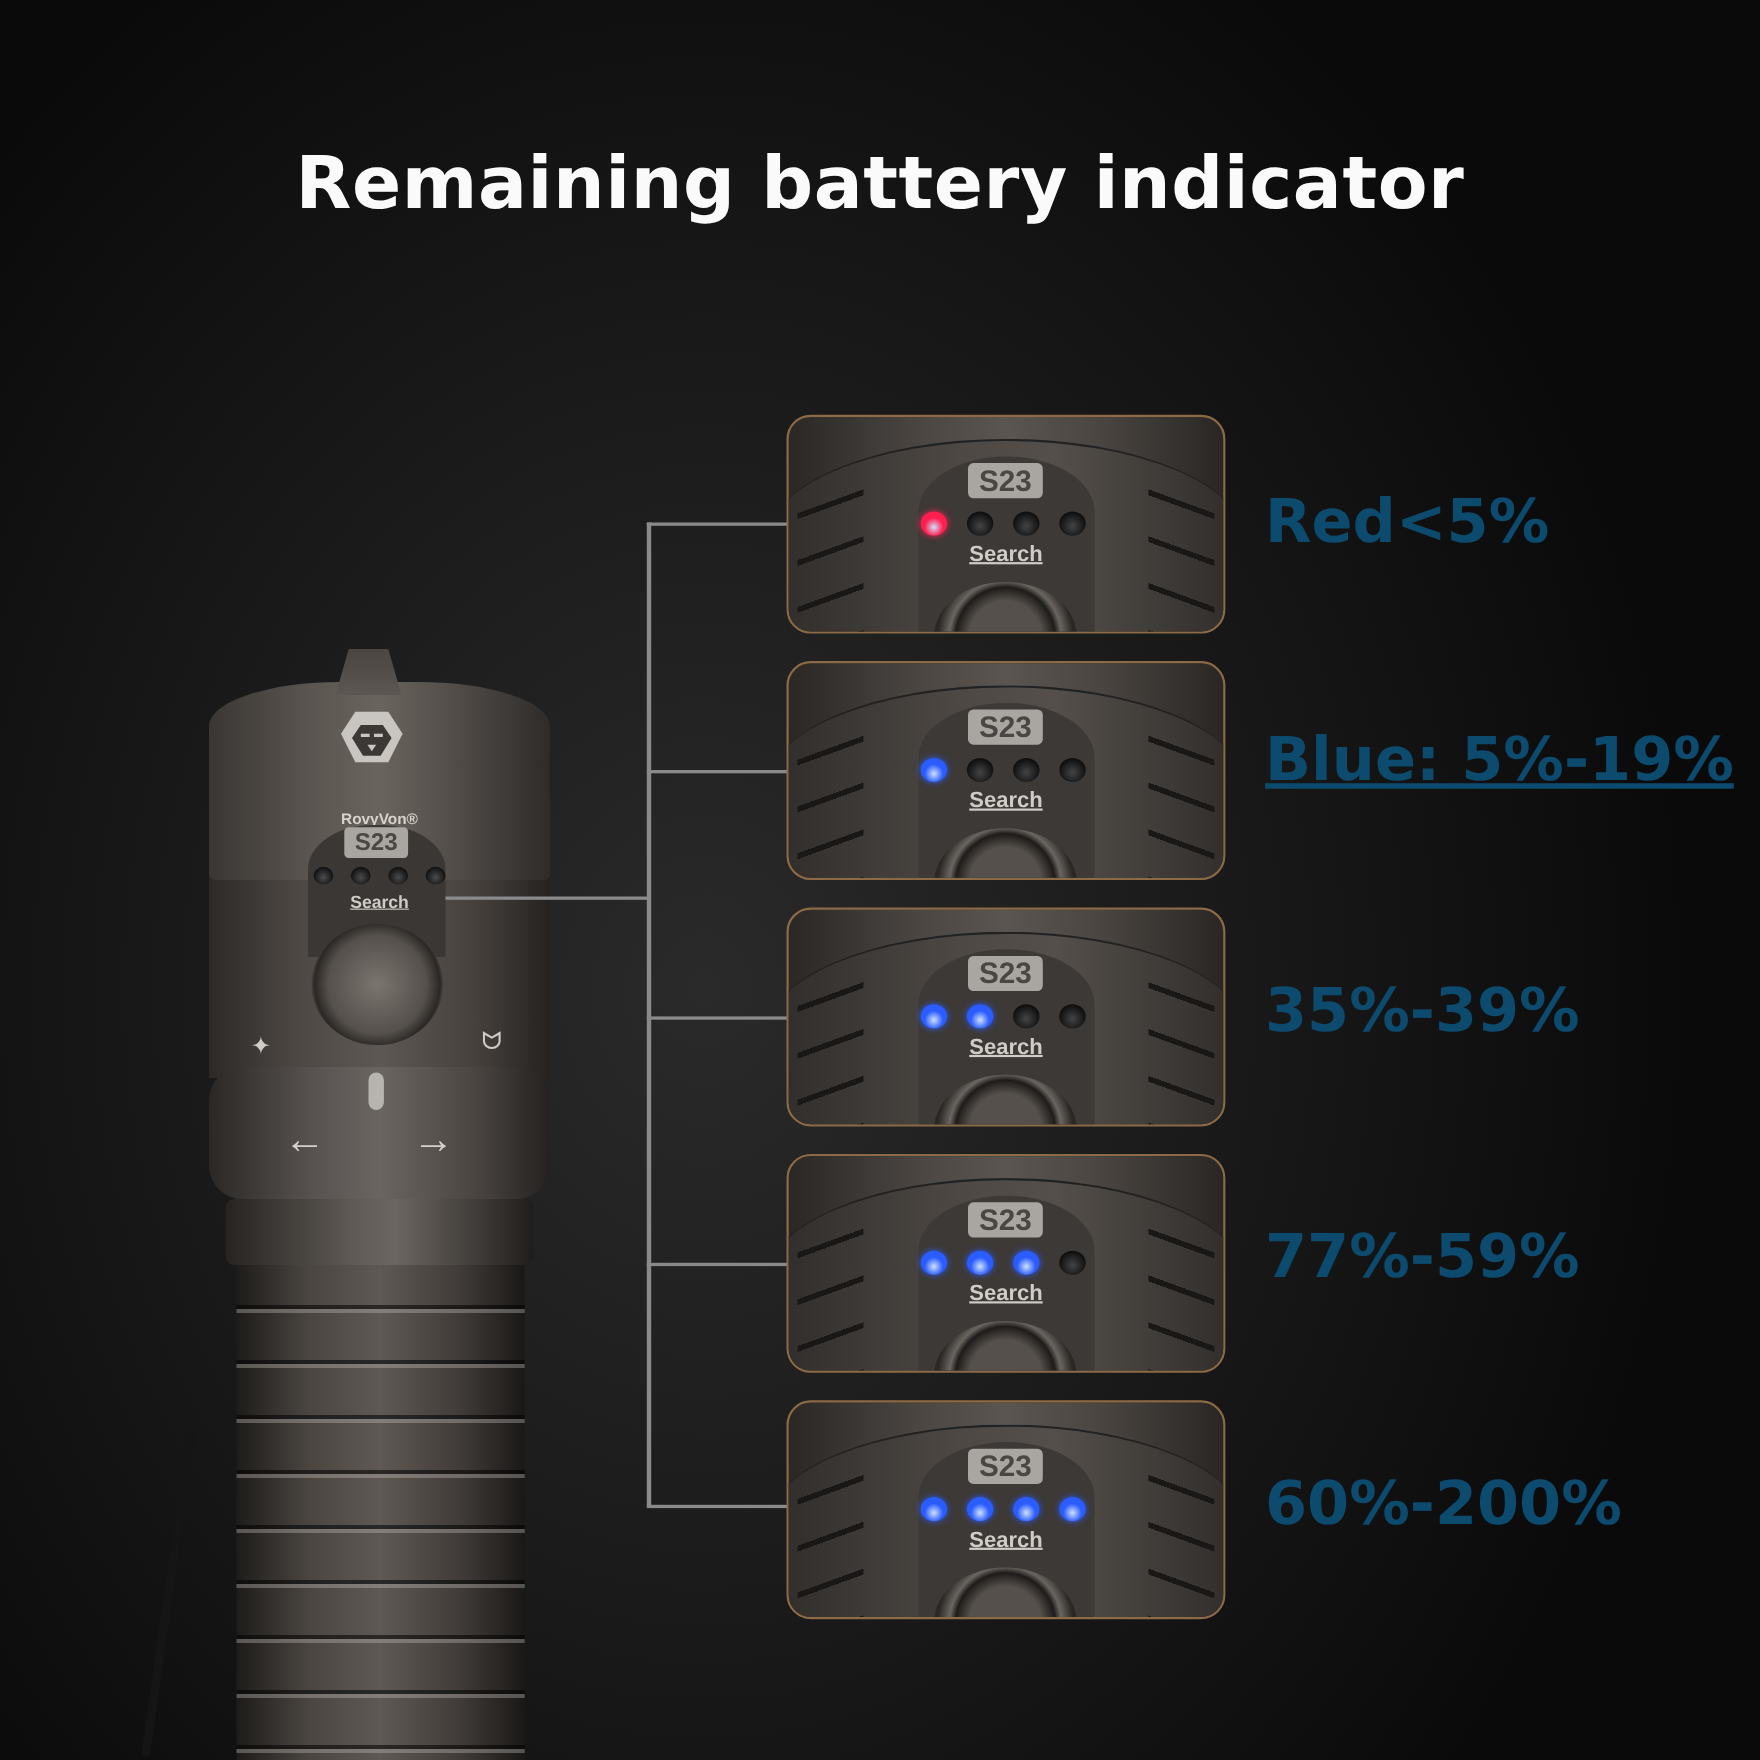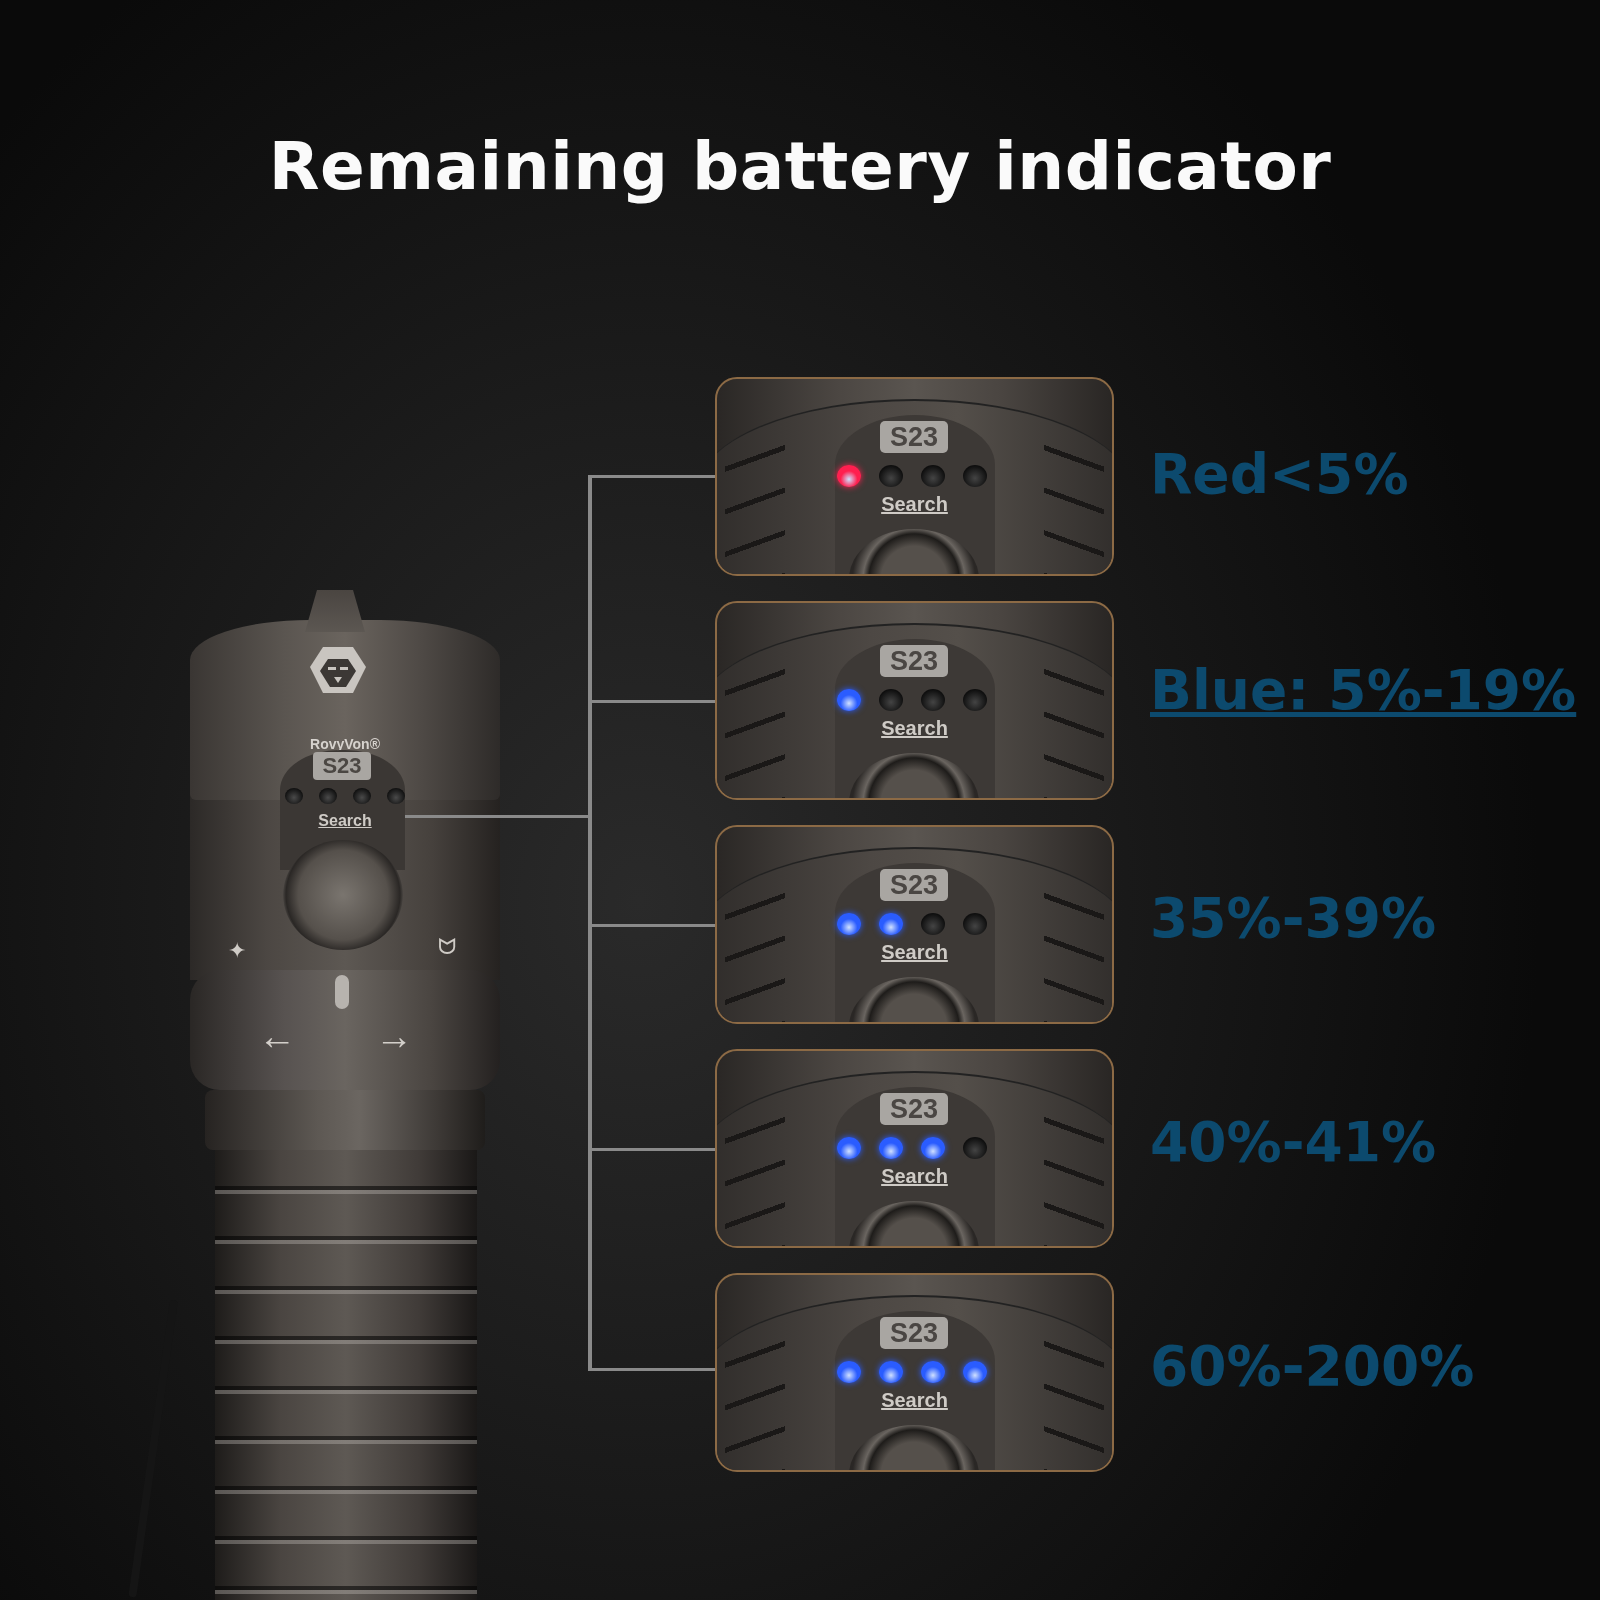--- a/index.html
+++ b/index.html
@@ -172,21 +172,21 @@
       <div class="cmodel">S23</div>
       <div class="cleds">
         <div class="cled" style="background:radial-gradient(circle at 50% 65%,#cfe0ff 0%,#2a5cff 45%,#2a5cff 70%);box-shadow:0 0 6px #2a5cff;"></div>
         <div class="cled" style="background:radial-gradient(circle at 50% 65%,#cfe0ff 0%,#2a5cff 45%,#2a5cff 70%);box-shadow:0 0 6px #2a5cff;"></div>
         <div class="cled" style="background:radial-gradient(circle at 50% 65%,#cfe0ff 0%,#2a5cff 45%,#2a5cff 70%);box-shadow:0 0 6px #2a5cff;"></div>
         <div class="cled" style="background:radial-gradient(circle at 50% 60%,#444,#0e0e0e 70%);"></div>
       </div>
       <div class="csearch">Search</div>
       <div class="cbtn"></div>
     </div>
-    <div class="label" style="top: 1110px;">40%-41%</div>
+    <div class="label" style="top: 1110px;">77%-59%</div>
     <div class="card" style="top: 1273px;">
       <div class="arc"></div>
       <div class="fins" style="left:8px;"></div>
       <div class="fins" style="right:8px;transform:scaleX(-1);"></div>
       <div class="cpanel"></div>
       <div class="cmodel">S23</div>
       <div class="cleds">
         <div class="cled" style="background:radial-gradient(circle at 50% 65%,#cfe0ff 0%,#2a5cff 45%,#2a5cff 70%);box-shadow:0 0 6px #2a5cff;"></div>
         <div class="cled" style="background:radial-gradient(circle at 50% 65%,#cfe0ff 0%,#2a5cff 45%,#2a5cff 70%);box-shadow:0 0 6px #2a5cff;"></div>
         <div class="cled" style="background:radial-gradient(circle at 50% 65%,#cfe0ff 0%,#2a5cff 45%,#2a5cff 70%);box-shadow:0 0 6px #2a5cff;"></div>

